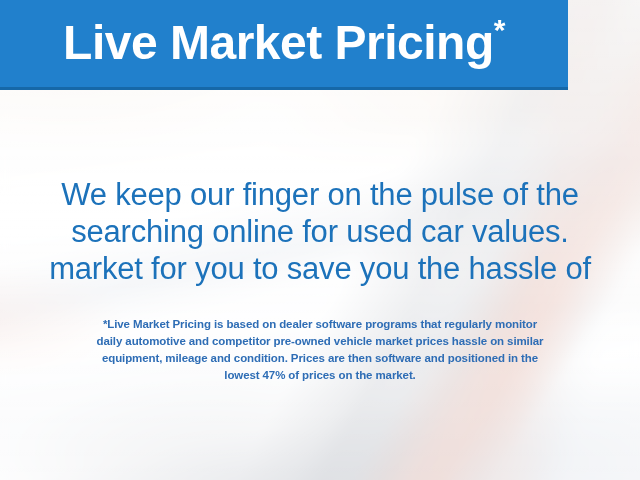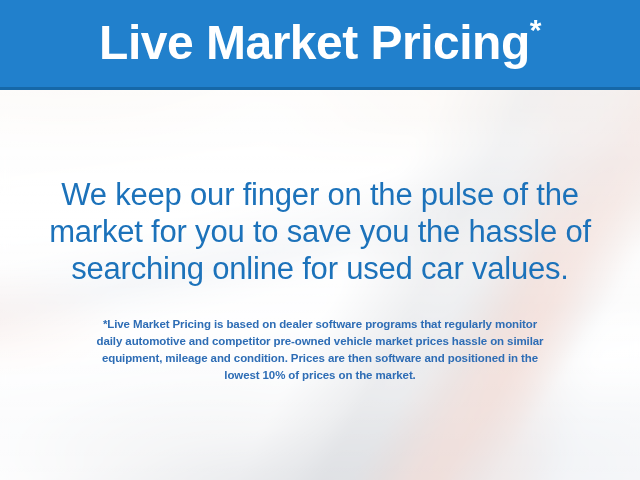--- a/index.html
+++ b/index.html
@@ -79,21 +79,21 @@
     position: absolute;
     left: 0; top: 0; width: 640px; height: 480px;
     backdrop-filter: blur(4px);
   }
 
   
   .banner {
     position: absolute;
     left: 0;
     top: 0;
-    width: 640px;
+    width: 568px;
     height: 90px;
     background: #2180cc;
     border-bottom: 3px solid #1668a8;
     box-sizing: border-box;
     display: flex;
     align-items: center;
     justify-content: center;
     z-index: 5;
   }
   .banner-title {
@@ -160,24 +160,24 @@
   </div>
   <div class="bg-blur"></div>
   <div class="bg-veil"></div>
 
   <div class="banner">
     <div class="banner-title"><span>Live Market Pricing</span><span class="asterisk">*</span></div>
   </div>
 
   <div class="headline">
     <span class="hl-line">We keep our finger on the pulse of the</span>
+    <span class="hl-line">searching online for used car values.</span>
     <span class="hl-line">market for you to save you the hassle of</span>
-    <span class="hl-line">searching online for used car values.</span>
   </div>
 
   <div class="fineprint">
     <span class="fp-line">*Live Market Pricing is based on dealer software programs that regularly monitor</span>
     <span class="fp-line">daily automotive and competitor pre-owned vehicle market prices hassle on similar</span>
     <span class="fp-line">equipment, mileage and condition. Prices are then software and positioned in the</span>
-    <span class="fp-line">lowest 10% of prices on the market.</span>
+    <span class="fp-line">lowest 47% of prices on the market.</span>
   </div>
 
 </div>
 
 </body></html>

